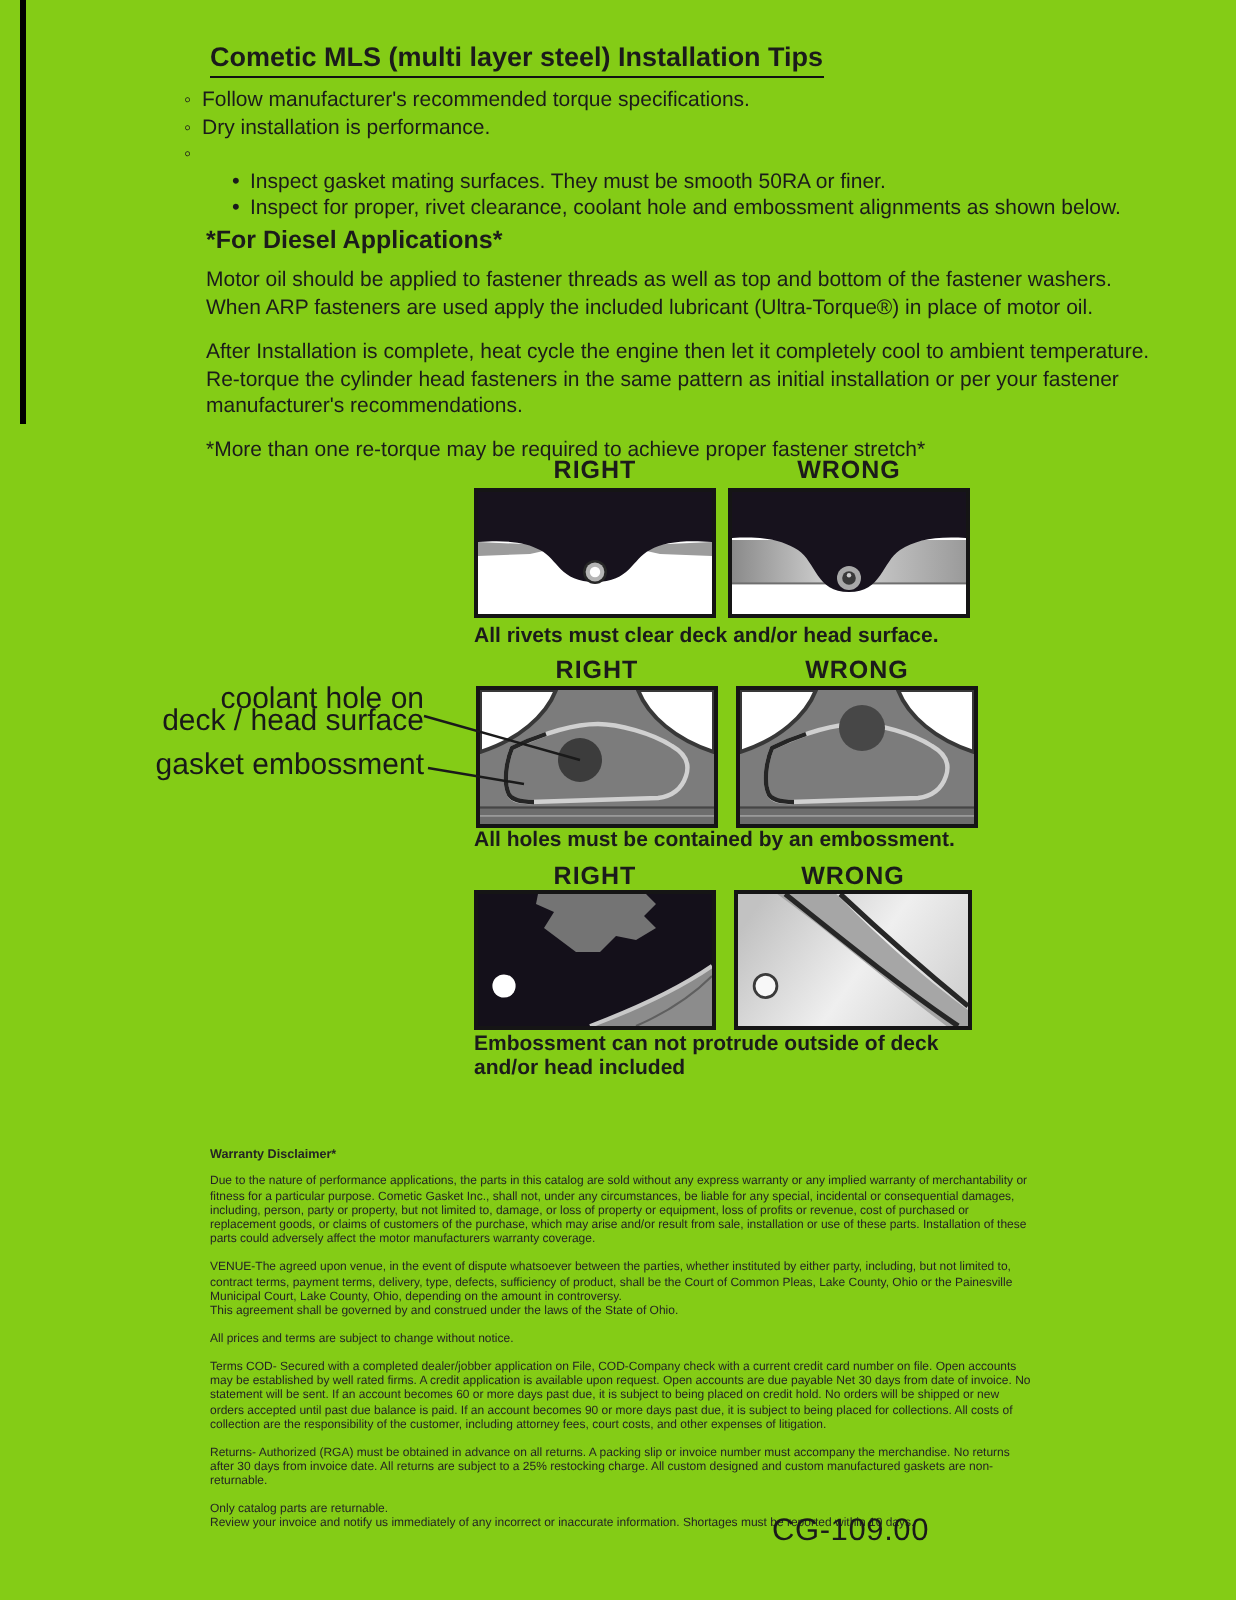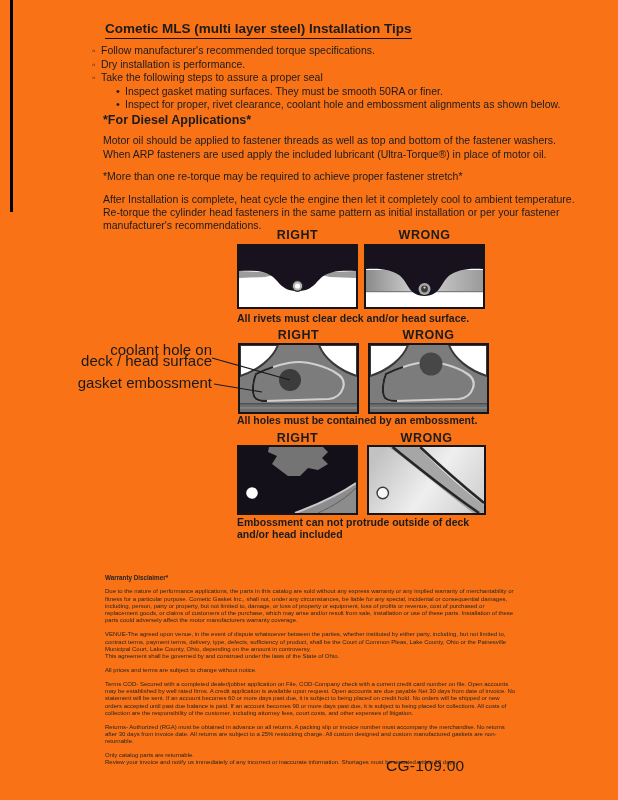--- a/index.html
+++ b/index.html
@@ -1,16 +1,16 @@
 <!DOCTYPE html>
 <html><head>
 <meta charset="utf-8">
 <style>
   html,body{margin:0;padding:0;background:#fff;}
-  .page{position:relative;width:618px;height:800px;background:#f97316;
+  .page{position:relative;width:618px;height:800px;background:#84cc16;
         font-family:"Liberation Sans",sans-serif;color:#1b1b1b;overflow:hidden;}
   .edge-line{position:absolute;left:10px;top:0;width:3px;height:212px;background:#000;}
   .title{position:absolute;left:105px;top:21px;font-size:13.5px;font-weight:bold;
          border-bottom:1.5px solid #111;padding-bottom:2px;}
   .bullets{position:absolute;left:92px;top:44px;width:500px;font-size:10.5px;line-height:13.6px;}
   .b-row{display:flex;}
   .b-marker{width:9px;flex:0 0 9px;font-size:10px;}
   .sub{margin-left:24px;}
   .sub .b-marker{font-size:11px;}
   .diesel{position:absolute;left:103px;top:114px;width:478px;font-size:10.5px;line-height:13.4px;}
@@ -42,37 +42,36 @@
     <div class="b-row">
       <span class="b-marker">◦</span>
       <span>Follow manufacturer's recommended torque specifications.</span>
     </div>
     <div class="b-row">
       <span class="b-marker">◦</span>
       <span>Dry installation is performance.</span>
     </div>
     <div class="b-row">
       <span class="b-marker">◦</span>
-      <span>Take the following steps to assure a proper seal</span>
     </div>
     <div class="b-row sub">
       <span class="b-marker">•</span>
       <span>Inspect gasket mating surfaces.  They must be smooth 50RA or finer.</span>
     </div>
     <div class="b-row sub">
       <span class="b-marker">•</span>
       <span>Inspect for proper, rivet clearance, coolant hole and embossment alignments as shown below.</span>
     </div>
   </div>
 
   <div class="diesel">
     <div class="diesel-h">*For Diesel Applications*</div>
     <p>Motor oil should be applied to fastener threads as well as top and bottom of the fastener washers. When ARP fasteners are used apply the included lubricant (Ultra-Torque®) in place of motor oil.</p>
+    <p>After Installation is complete, heat cycle the engine then let it completely cool to ambient temperature. Re-torque the cylinder head fasteners in the same pattern as initial installation or per your fastener manufacturer's recommendations.</p>
     <p>*More than one re-torque may be required to achieve proper fastener stretch*</p>
-    <p>After Installation is complete, heat cycle the engine then let it completely cool to ambient temperature. Re-torque the cylinder head fasteners in the same pattern as initial installation or per your fastener manufacturer's recommendations.</p>
   </div>
 
   <div class="dg-row" style="top:228px;height:100px;">
     <div class="dg-label" style="left:237px;width:121px;">RIGHT</div>
     <div class="dg-label" style="left:364px;width:121px;">WRONG</div>
     <div class="dbox" style="left:237px;top:16px;width:121px;height:65px;">
       <svg viewBox="0 0 117 61" preserveAspectRatio="none">
         <rect width="117" height="61" fill="#ffffff"></rect>
         <polygon points="0,25 44,27 26,31 0,32" fill="#9c9c9c"></polygon>
         <polygon points="117,25 73,27 91,31 117,32" fill="#9c9c9c"></polygon>

